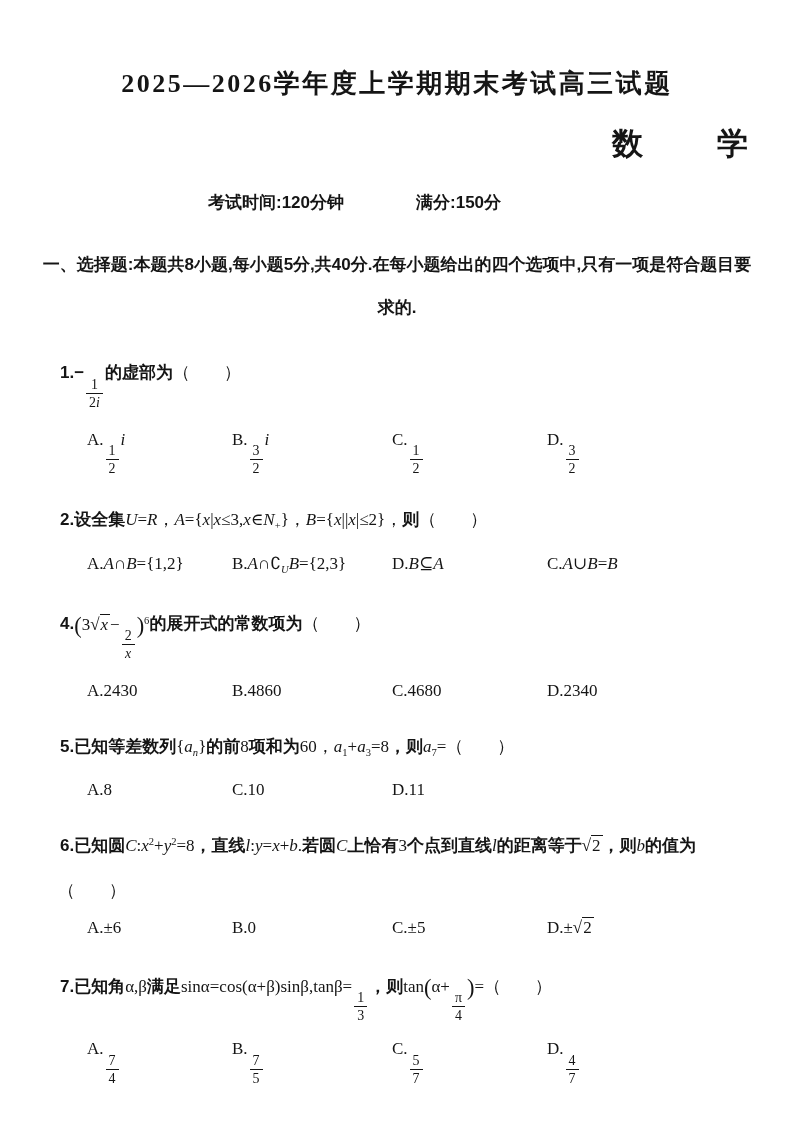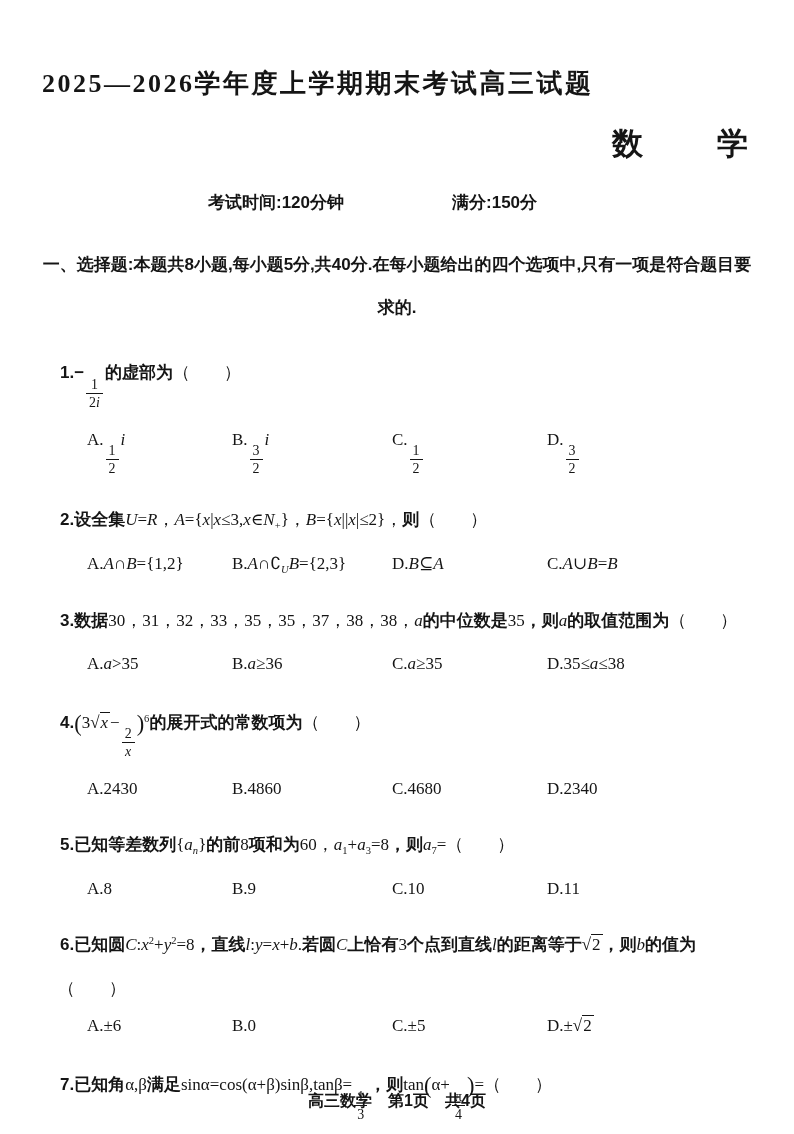--- a/index.html
+++ b/index.html
@@ -3,29 +3,29 @@
 <meta charset="utf-8">
 <style>
   html,body{margin:0;padding:0;}
   body{
     width:794px;height:1134px;overflow:hidden;
     background:#ffffff;color:#151515;
     font-family:"Liberation Serif","DejaVu Serif",serif;
   }
   .page{box-sizing:border-box;width:794px;height:1134px;position:relative;padding:66px 42px 0;}
   .title{
-    text-align:left;font-size:26px;font-weight:700;letter-spacing:2.5px;
+    text-align:center;font-size:26px;font-weight:700;letter-spacing:2.5px;
     font-family:"Liberation Serif","DejaVu Serif",serif;
   }
   .subject{
     text-align:right;font-size:31px;font-weight:700;margin-top:22px;letter-spacing:4px;
     font-family:"Liberation Sans","DejaVu Sans",sans-serif;
   }
   .info-row{
-    display:flex;margin-top:26px;padding-left:166px;gap:108px;
+    display:flex;margin-top:26px;padding-left:166px;gap:72px;
     font-family:"Liberation Sans","DejaVu Sans",sans-serif;font-weight:700;font-size:17px;
   }
   .instructions{
     margin-top:30px;font-size:17px;line-height:2.5;text-align:center;
     font-family:"Liberation Sans","DejaVu Sans",sans-serif;font-weight:700;
   }
   .question{padding-left:18px;font-size:17px;margin-top:31px;}
   .q-stem{
     margin-top:24px;line-height:1.5;font-weight:700;
     font-family:"Liberation Sans","DejaVu Sans",sans-serif;
@@ -106,48 +106,38 @@
   <div class="question q2">
     <div class="q-stem">2.设全集<span class="n"><i>U</i>=<i>R</i>，<i>A</i>={<i>x</i>|<i>x</i>≤3,<i>x</i>∈<i>N</i><sub>+</sub>}，<i>B</i>={<i>x</i>||<i>x</i>|≤2}，</span>则<span class="n">（　　）</span></div>
     <div class="options">
       <span>A.<i>A</i>∩<i>B</i>={1,2}</span>
       <span>B.<i>A</i>∩∁<sub><i>U</i></sub><i>B</i>={2,3}</span>
       <span>D.<i>B</i>⊆<i>A</i></span>
       <span>C.<i>A</i>∪<i>B</i>=<i>B</i></span>
     </div>
   </div>
 
-  <div class="question q3">
-    <div class="q-stem">3.数据<span class="n">30，31，32，33，35，35，37，38，38，<i>a</i></span>的中位数是<span class="n">35</span>，则<i>a</i>的取值范围为<span class="n">（　　）</span></div>
-    <div class="options">
-      <span>A.<i>a</i>&gt;35</span>
-      <span>B.<i>a</i>≥36</span>
-      <span>C.<i>a</i>≥35</span>
-      <span>D.35≤<i>a</i>≤38</span>
-    </div>
-  </div>
 
   <div class="question q4">
     <div class="q-stem">4.<span class="n"><span class="bp">(</span>3<span class="sqrt">√<span class="rad"><i>x</i></span></span>−<span class="frac">
             <span class="num">2</span>
             <span class="den"><i>x</i></span>
           </span><span class="bp">)</span><sup>6</sup></span>的展开式的常数项为<span class="n">（　　）</span></div>
     <div class="options">
       <span>A.2430</span>
       <span>B.4860</span>
       <span>C.4680</span>
       <span>D.2340</span>
     </div>
   </div>
 
   <div class="question q5">
     <div class="q-stem">5.已知等差数列<span class="n">{<i>a</i><sub><i>n</i></sub>}</span>的前<span class="n">8</span>项和为<span class="n">60，<i>a</i><sub>1</sub>+<i>a</i><sub>3</sub>=8</span>，则<span class="n"><i>a</i><sub>7</sub>=（　　）</span></div>
     <div class="options">
       <span>A.8</span>
-      <span>B.9</span>
       <span>C.10</span>
       <span>D.11</span>
     </div>
   </div>
 
   <div class="question q6">
     <div class="q-stem">6.已知圆<span class="n"><i>C</i>:<i>x</i><sup>2</sup>+<i>y</i><sup>2</sup>=8</span>，直线<span class="n"><i>l</i>:<i>y</i>=<i>x</i>+<i>b</i>.</span>若圆<span class="n"><i>C</i></span>上恰有<span class="n">3</span>个点到直线<span class="n"><i>l</i></span>的距离等于<span class="n"><span class="sqrt">√<span class="rad">2</span></span></span>，则<span class="n"><i>b</i></span>的值为</div>
     <div class="q-stem-line2">（　　）</div>
     <div class="options">
       <span>A.±6</span>
@@ -178,15 +168,14 @@
             <span class="num">5</span>
             <span class="den">7</span>
           </span></span>
       <span>D.<span class="frac">
             <span class="num">4</span>
             <span class="den">7</span>
           </span></span>
     </div>
   </div>
 
-  <div class="footer">高三数学　第1页　共4页</div>
 
 </div>
 
 </body></html>

